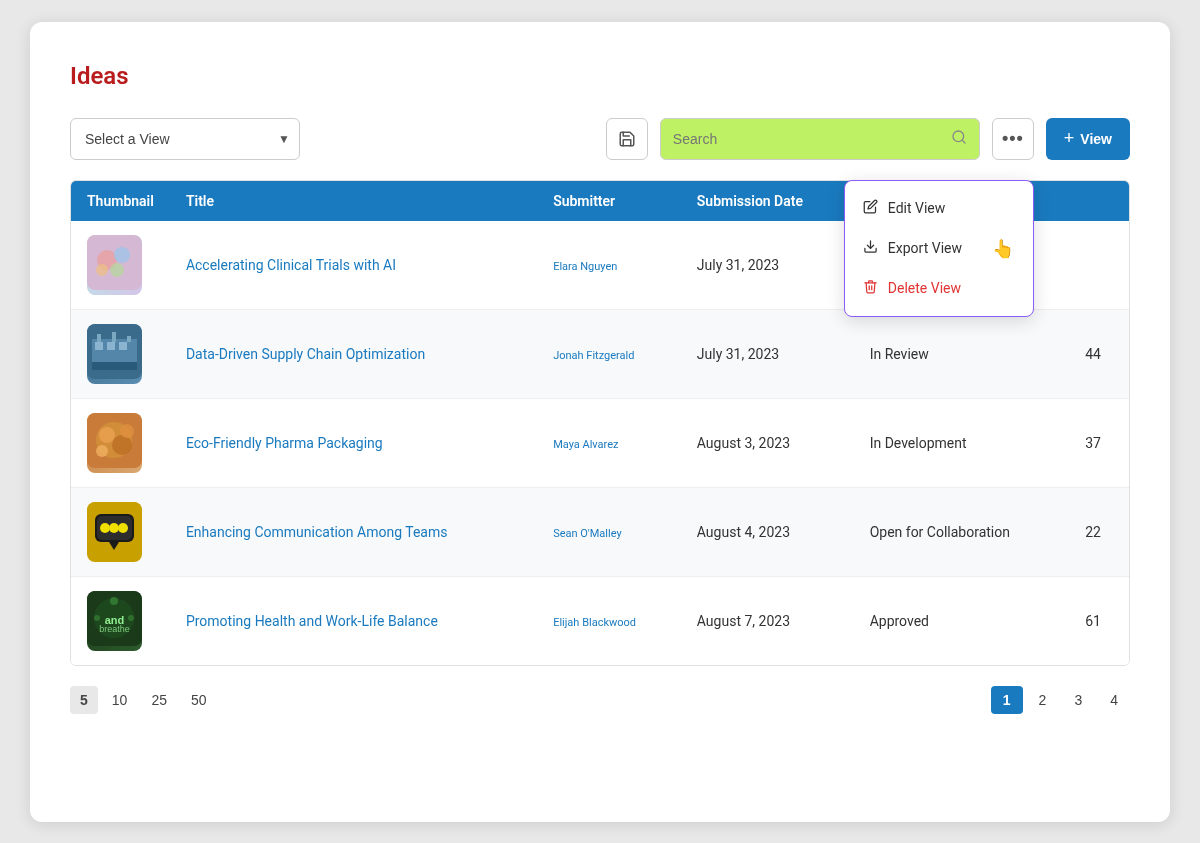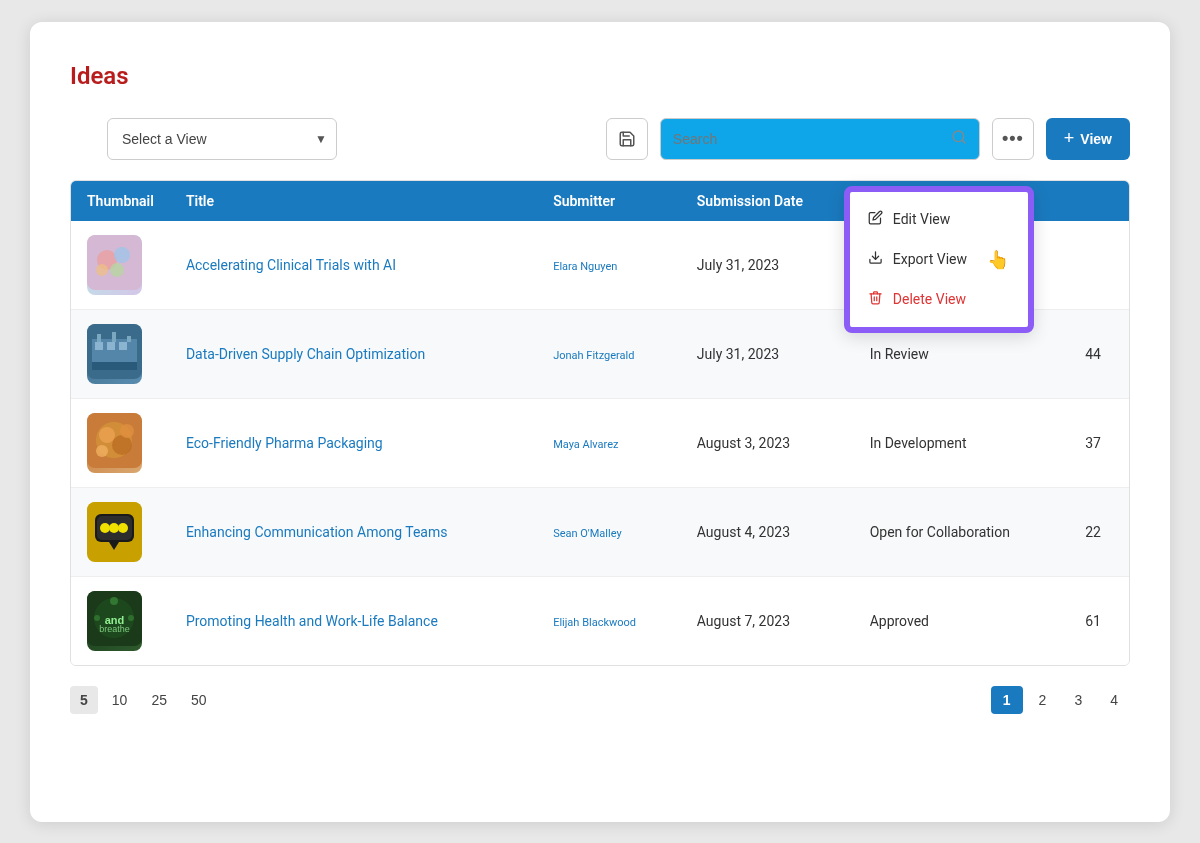--- a/index.html
+++ b/index.html
@@ -43,37 +43,36 @@
       border: 1px solid #ccc;
       border-radius: 6px;
       padding: 8px 36px 8px 14px;
       font-size: 14px;
       color: #444;
       background: #fff;
       appearance: none;
       cursor: pointer;
       width: 230px;
       height: 42px;
-      margin-left: 37px;
     }
     .select-view-chevron {
       position: absolute;
       right: 10px;
       pointer-events: none;
       color: #555;
       font-size: 12px;
     }
     .spacer { flex: 1; }
     .search-wrapper {
       display: flex;
       align-items: center;
       border: 1px solid #ccc;
       border-radius: 6px;
       padding: 0 12px;
-      background: #0ea5e9;
+      background: #bef264;
       height: 42px;
       width: 320px;
     }
     .search-input {
       border: none;
       outline: none;
       font-size: 14px;
       color: #444;
       width: 100%;
       background: transparent;
@@ -126,24 +125,24 @@
       align-items: center;
       gap: 6px;
     }
     .add-view-btn .plus {
       font-size: 18px;
       font-weight: 400;
     }
     
     .dropdown-menu {
       position: absolute;
-      top: 68px;
+      top: 62px;
       right: 0;
       background: #fff;
-      border: 6px solid #8b5cf6;
+      border: 1px solid #8b5cf6;
       border-radius: 8px;
       box-shadow: 0 4px 18px rgba(0,0,0,0.14);
       width: 190px;
       z-index: 100;
       padding: 8px 0;
     }
     .dropdown-item {
       display: flex;
       align-items: center;
       gap: 10px;

